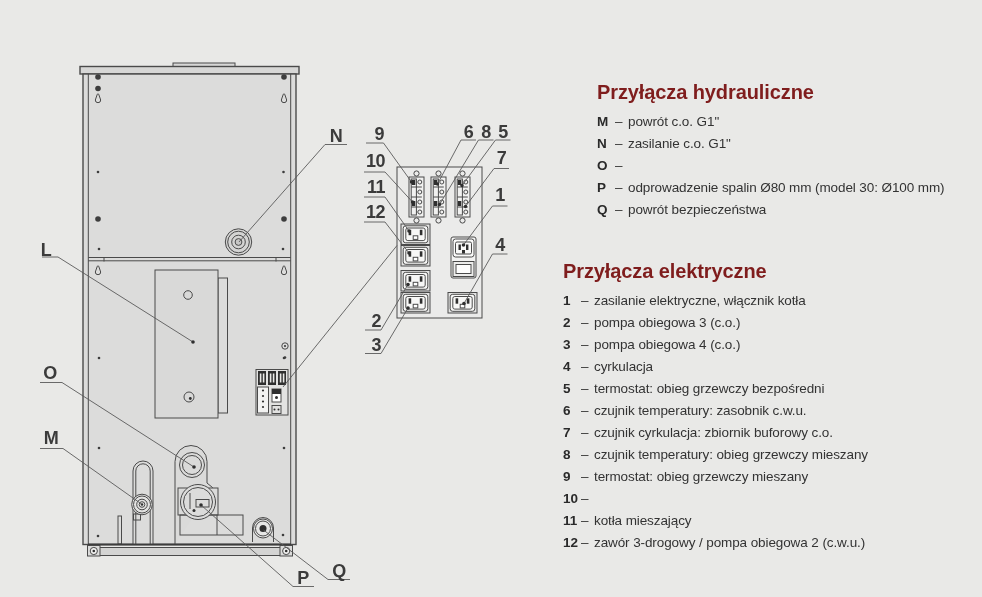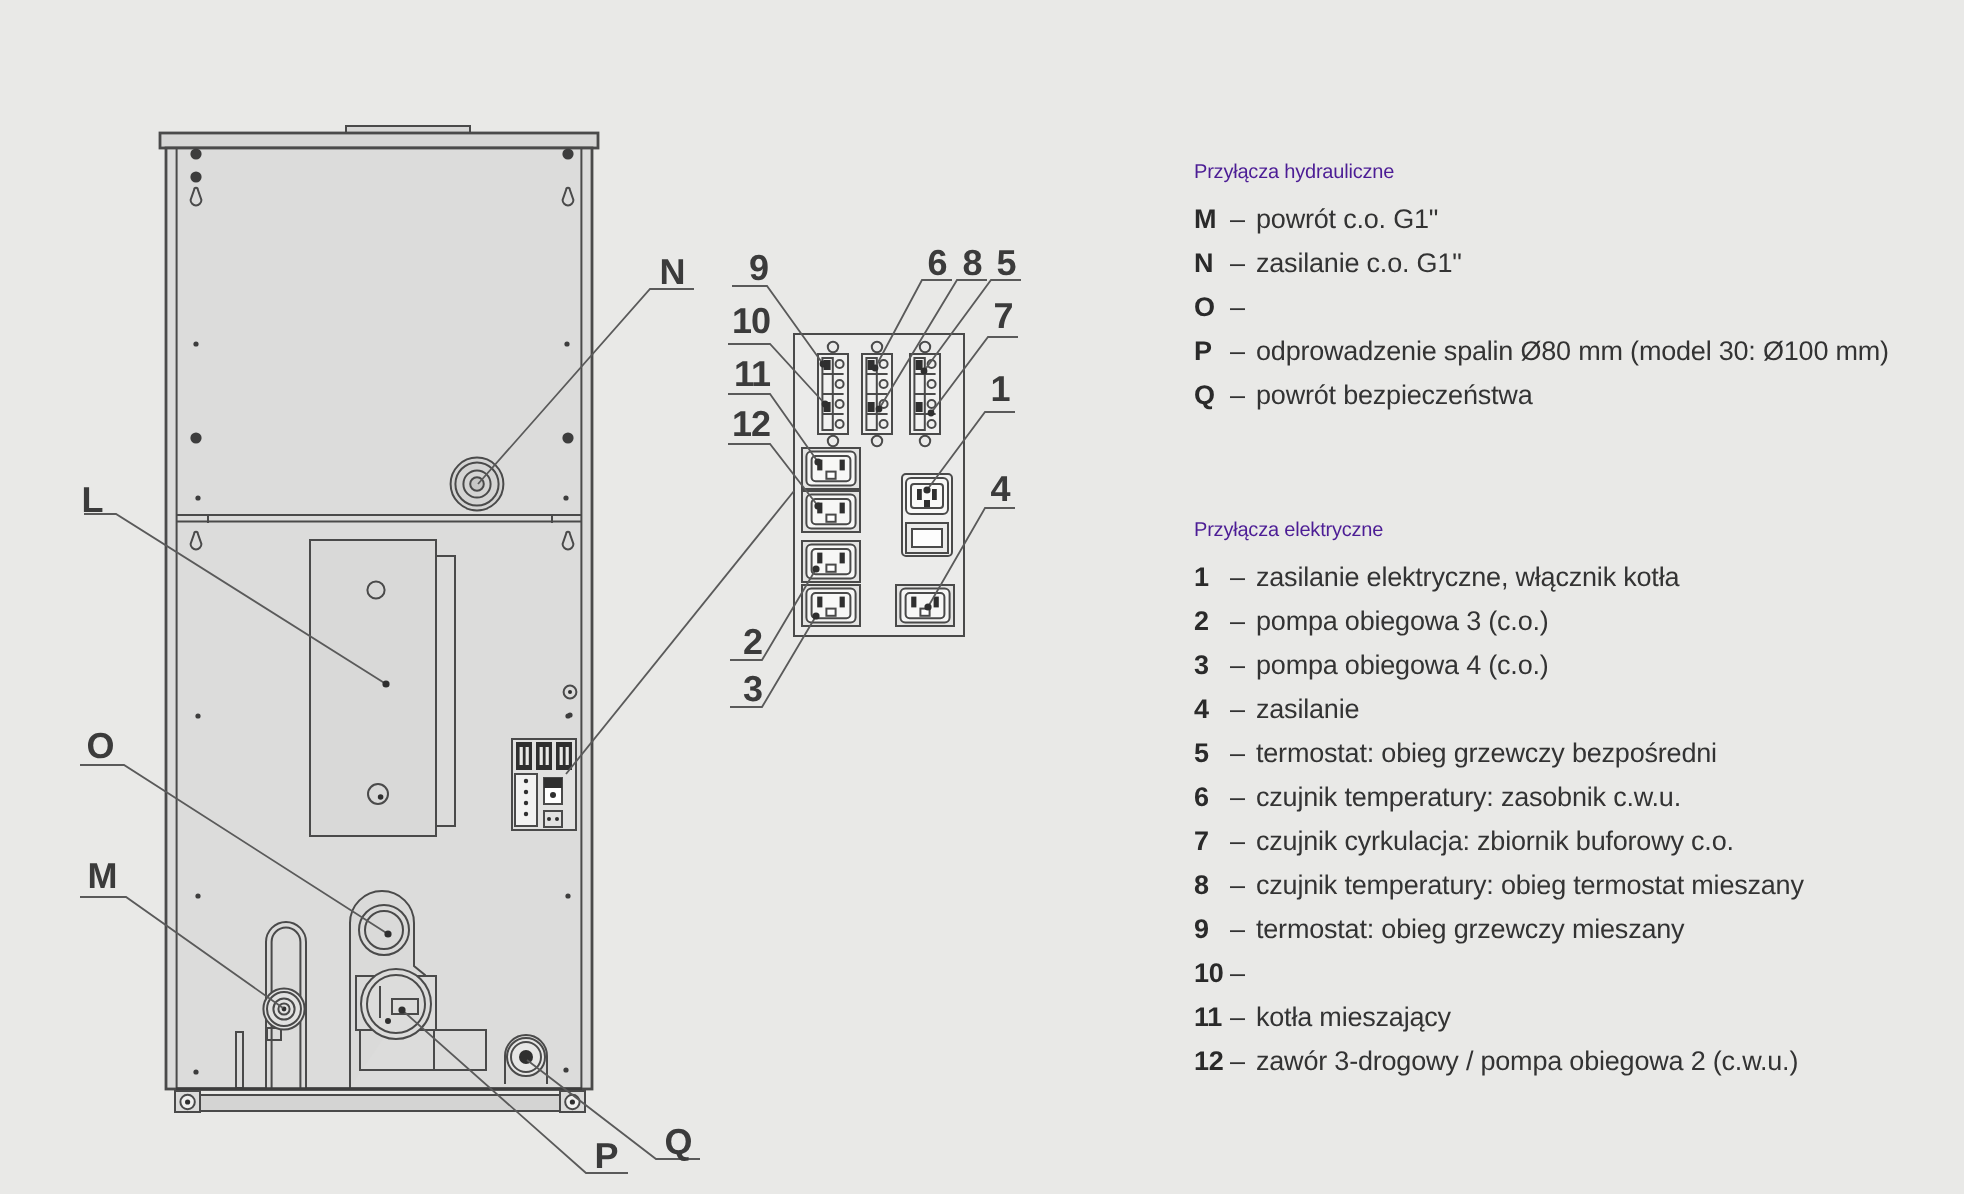--- a/index.html
+++ b/index.html
@@ -9,21 +9,21 @@
     font-family:"Liberation Sans", sans-serif;
   }
   .stage{position:absolute;left:0;top:0;width:982px;height:597px;}
   svg{position:absolute;left:0;top:0;}
   .sk{stroke:#4a4a4a;stroke-width:1;}
   .sk2{stroke:#4a4a4a;stroke-width:1.4;}
   .ld{stroke:#5a5a5a;stroke-width:0.9;fill:none;}
   .dk{fill:#2f2f2f;stroke:none;}
   text.lbl{font-family:"Liberation Sans",sans-serif;font-size:18px;font-weight:bold;fill:#3b3b3b;letter-spacing:-0.5px;}
   .legend{position:absolute;width:380px;color:#333;}
-  .legend h3{margin:0 0 7px 0;font-size:10px;font-weight:normal;color:#4c1d95;letter-spacing:-0.1px;}
+  .legend h3{margin:0 0 7px 0;font-size:20px;font-weight:bold;color:#7f1d1d;letter-spacing:-0.1px;}
   .legend .row{display:flex;line-height:22px;font-size:13.5px;letter-spacing:-0.1px;}
   .legend .k{width:18px;font-weight:bold;color:#2a2a2a;flex:0 0 18px;}
   .legend .d{width:13px;flex:0 0 13px;}
   .legend .t{white-space:nowrap;}
 </style>
 </head>
 <body>
 
 <div class="stage">
 
@@ -290,61 +290,61 @@
         <span class="d">–</span>
         <span class="t">odprowadzenie spalin Ø80 mm (model 30: Ø100 mm)</span>
   </div>
   <div class="row">
     <span class="k">Q</span>
         <span class="d">–</span>
         <span class="t">powrót bezpieczeństwa</span>
   </div>
 </div>
 
-<div class="legend" style="left:597px;top:260px">
+<div class="legend" style="left:563px;top:260px">
   <h3>Przyłącza elektryczne</h3>
   <div class="row">
     <span class="k">1</span>
         <span class="d">–</span>
         <span class="t">zasilanie elektryczne, włącznik kotła</span>
   </div>
   <div class="row">
     <span class="k">2</span>
         <span class="d">–</span>
         <span class="t">pompa obiegowa 3 (c.o.)</span>
   </div>
   <div class="row">
     <span class="k">3</span>
         <span class="d">–</span>
         <span class="t">pompa obiegowa 4 (c.o.)</span>
   </div>
   <div class="row">
     <span class="k">4</span>
         <span class="d">–</span>
-        <span class="t">zasilanie</span>
+        <span class="t">cyrkulacja</span>
   </div>
   <div class="row">
     <span class="k">5</span>
         <span class="d">–</span>
         <span class="t">termostat: obieg grzewczy bezpośredni</span>
   </div>
   <div class="row">
     <span class="k">6</span>
         <span class="d">–</span>
         <span class="t">czujnik temperatury: zasobnik c.w.u.</span>
   </div>
   <div class="row">
     <span class="k">7</span>
         <span class="d">–</span>
         <span class="t">czujnik cyrkulacja: zbiornik buforowy c.o.</span>
   </div>
   <div class="row">
     <span class="k">8</span>
         <span class="d">–</span>
-        <span class="t">czujnik temperatury: obieg termostat mieszany</span>
+        <span class="t">czujnik temperatury: obieg grzewczy mieszany</span>
   </div>
   <div class="row">
     <span class="k">9</span>
         <span class="d">–</span>
         <span class="t">termostat: obieg grzewczy mieszany</span>
   </div>
   <div class="row">
     <span class="k">10</span>
         <span class="d">–</span>
   </div>

